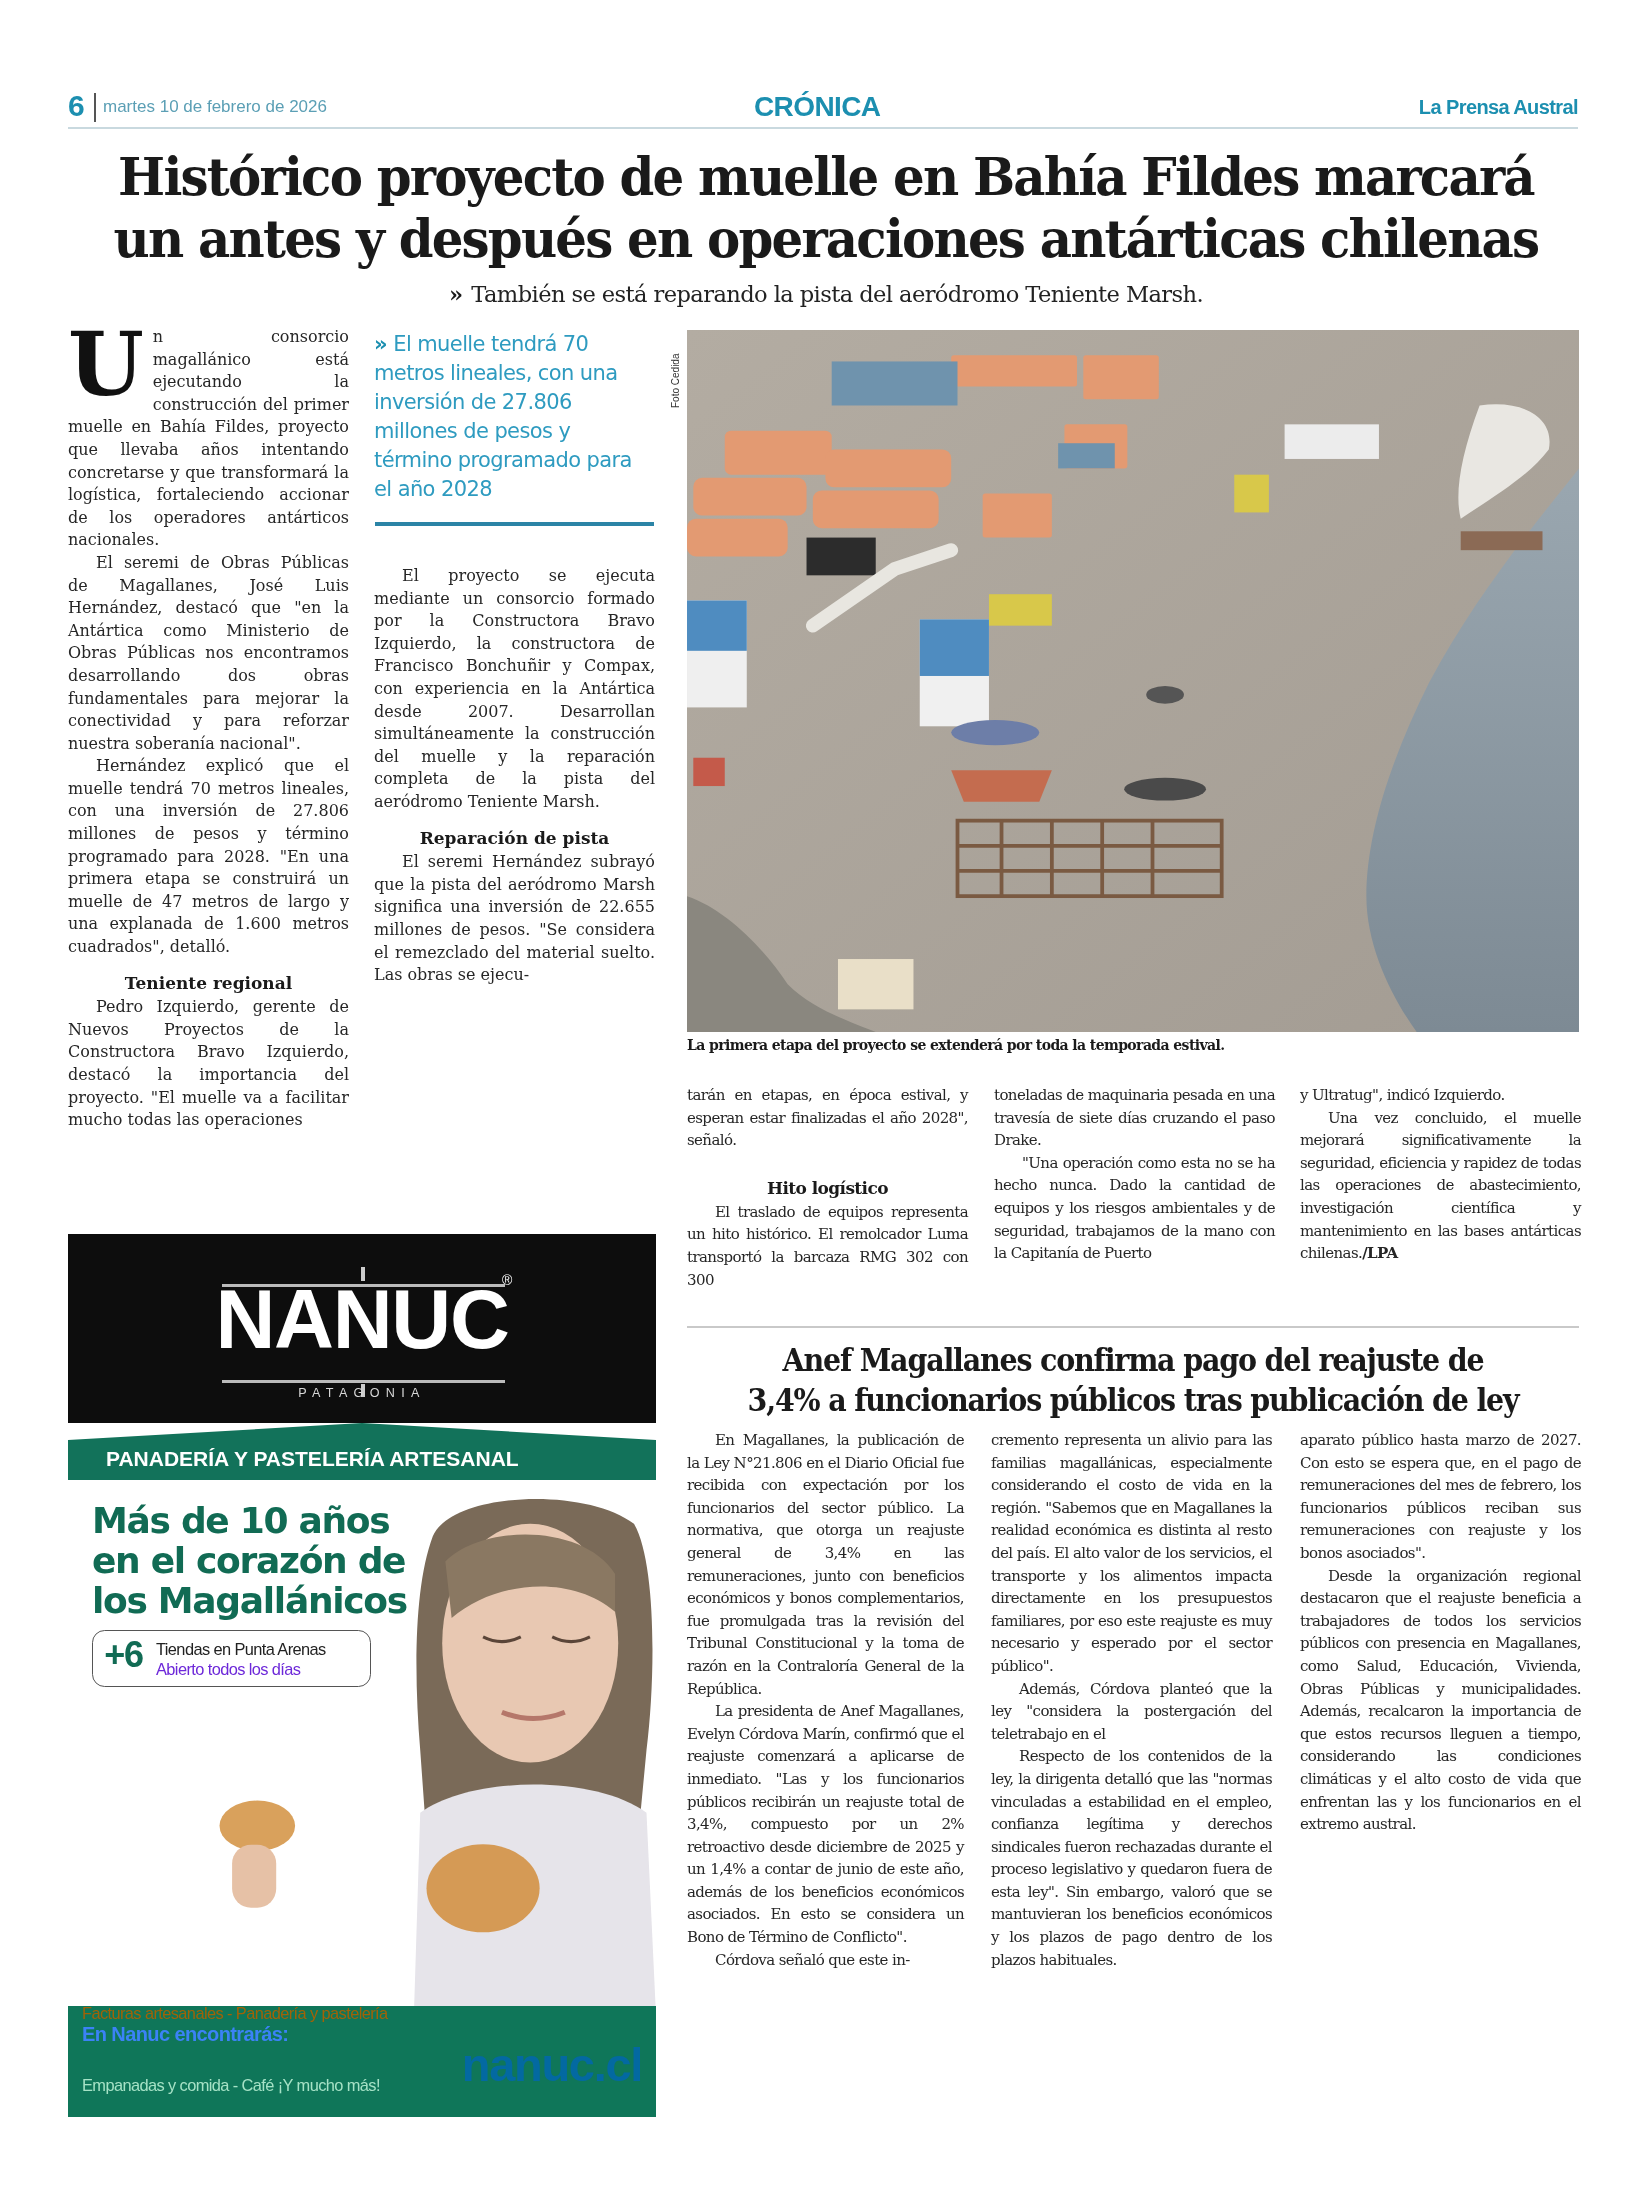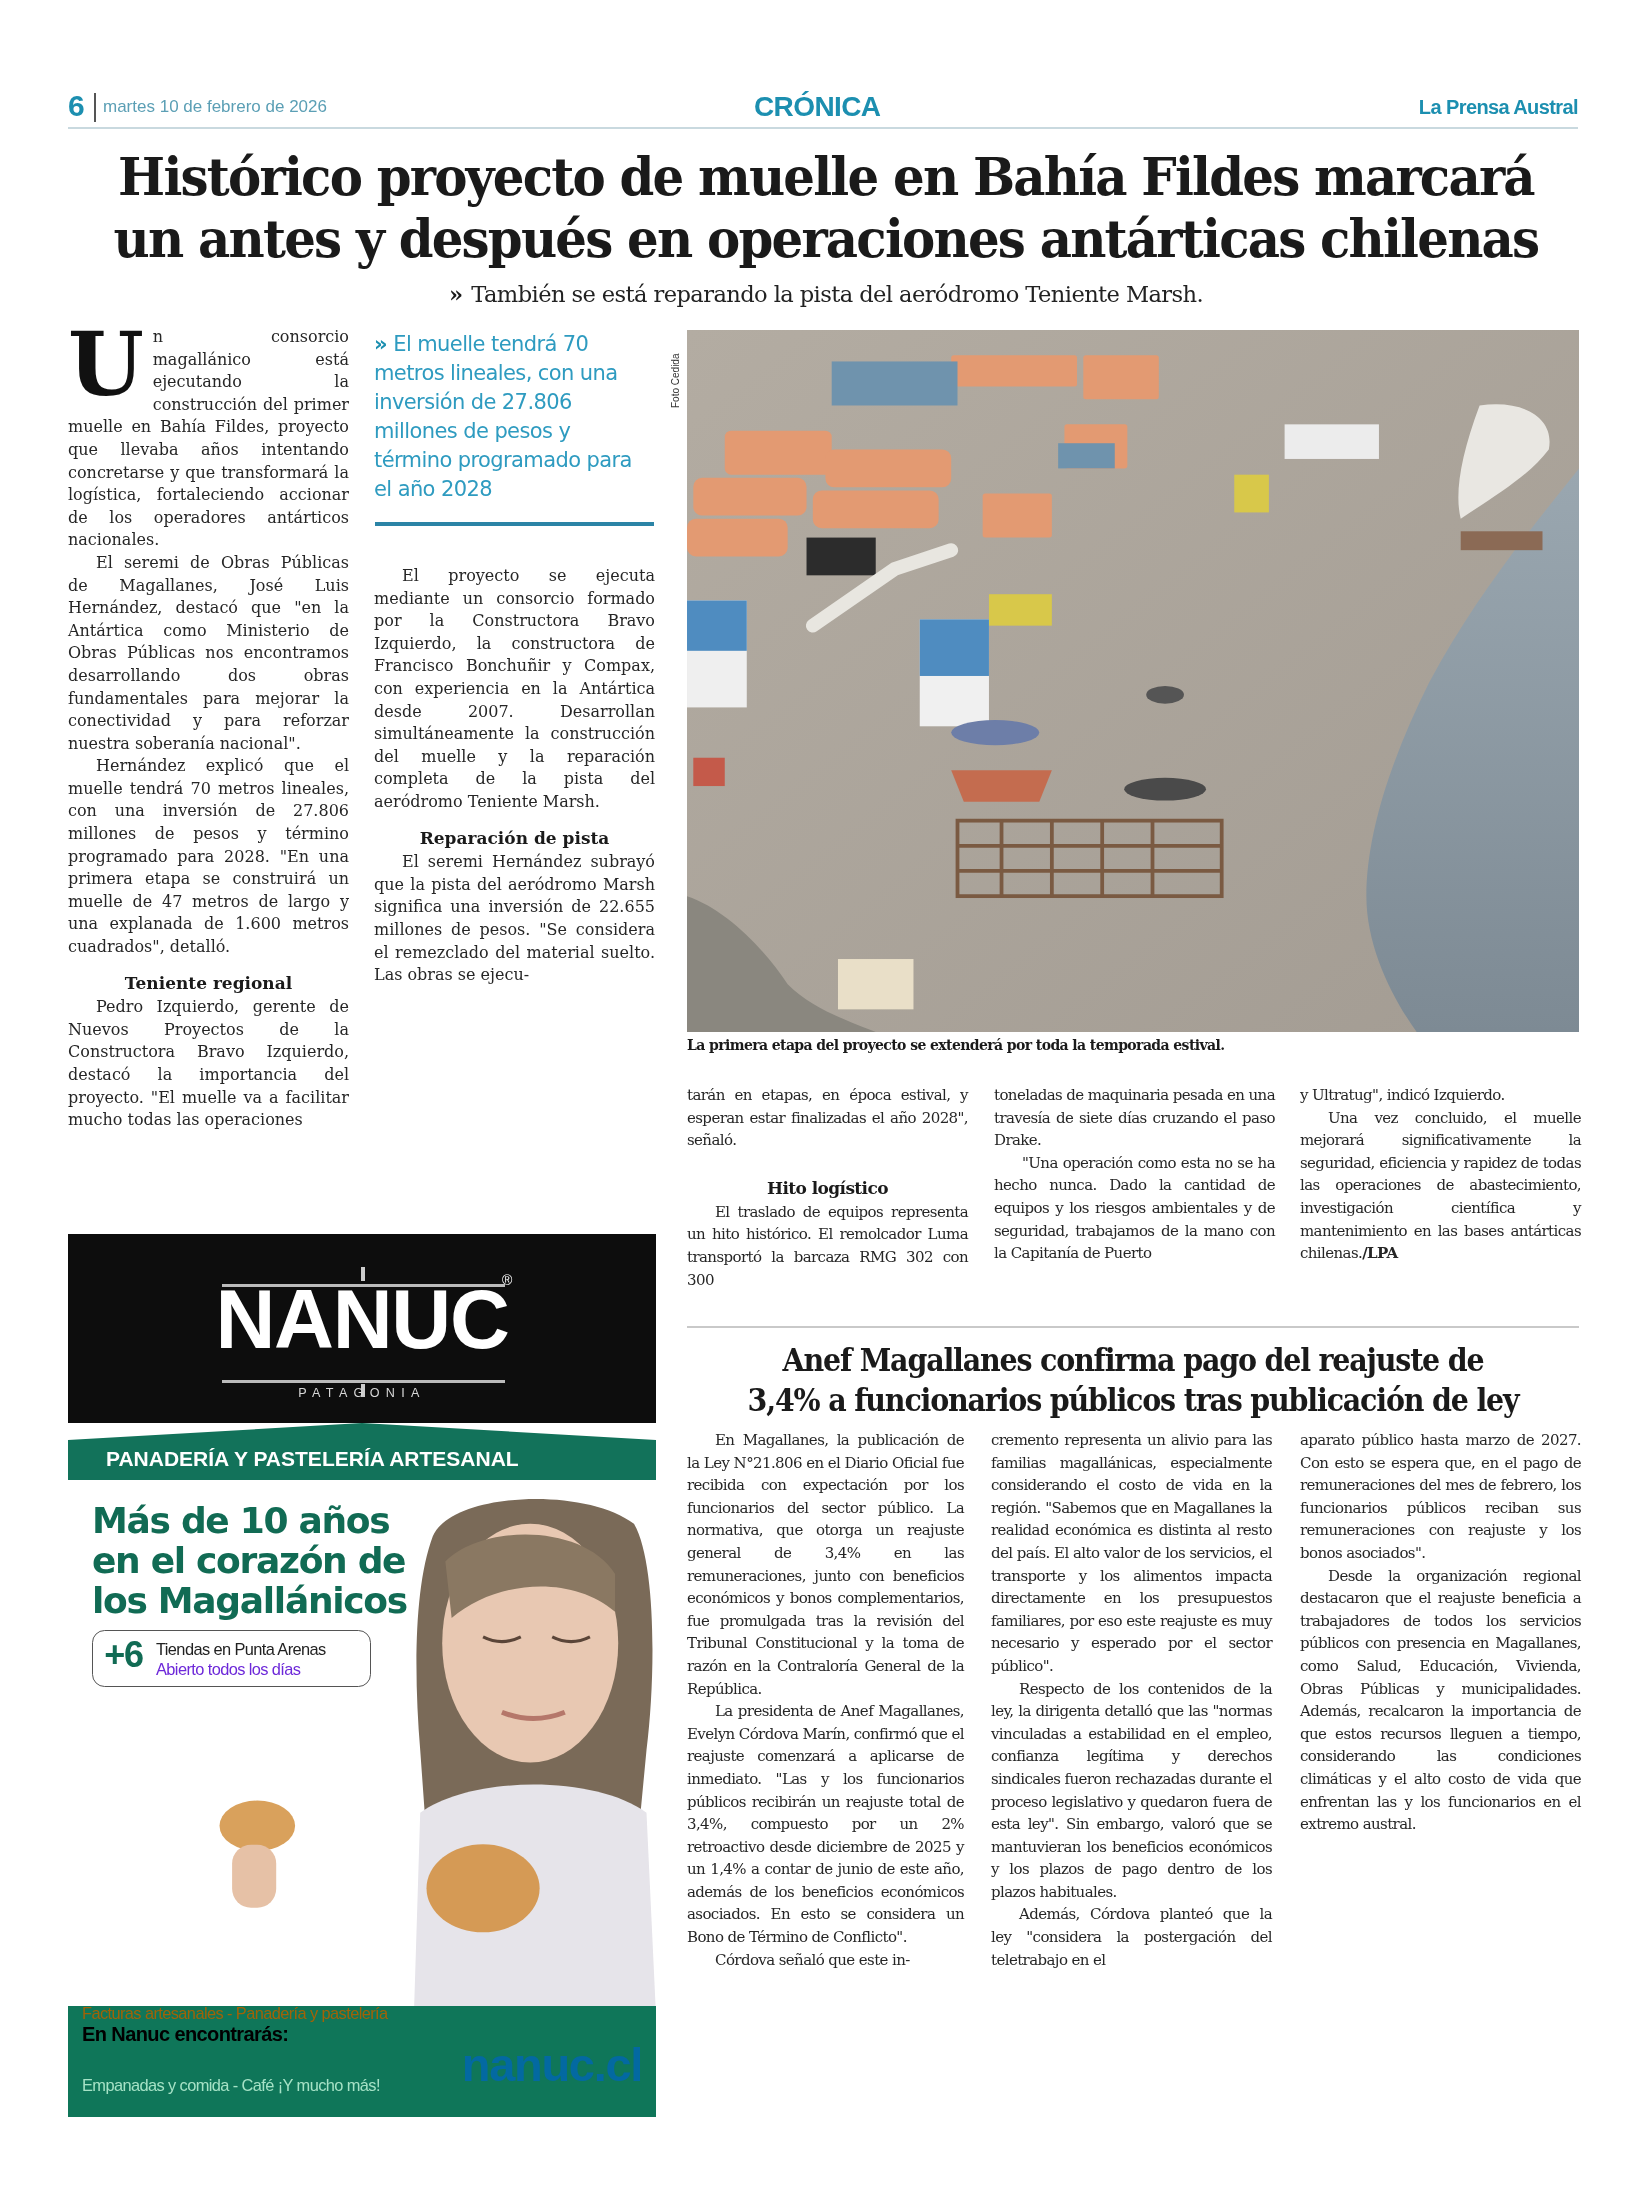--- a/index.html
+++ b/index.html
@@ -58,21 +58,21 @@
   #ad-band { left: 0; top: 189px; width: 588px; height: 57px; background: #12725a; clip-path: polygon(0 30%, 50% 0, 100% 30%, 100% 100%, 0 100%); }
   #ad-band-text { left: 38px; top: 213px; font: bold 21px "Liberation Sans", sans-serif; color: #ffffff; letter-spacing: 0px; }
   #ad-person { left: 327px; top: 252px; width: 261px; height: 528px; }
   #ad-slogan { left: 24px; top: 267px; width: 352px; font: bold 36px/40px "DejaVu Sans", sans-serif; color: #116b54; letter-spacing: -1.3px; }
   #ad-stores { left: 24px; top: 396px; width: 277px; height: 55px; border: 1.9px solid #555; border-radius: 12.6px; background: #fff; }
   #ad-stores-num { left: 11.3px; top: 2.5px; font: bold 36px "Liberation Sans", sans-serif; color: #116b54; letter-spacing: -1.3px; }
   #ad-stores-l1 { left: 63px; top: 8.8px; font: 16.4px "Liberation Sans", sans-serif; color: #222; letter-spacing: -0.6px; }
   #ad-stores-l2 { left: 63px; top: 29px; font: 16.4px "Liberation Sans", sans-serif; color: #6d28d9; letter-spacing: -0.6px; }
   #ad-bread-left { left: 120px; top: 554px; width: 126px; height: 126px; }
   #ad-footer { left: 0; top: 772px; width: 588px; height: 111px; background: #0f7659; }
-  #ad-foot-title { left: 14px; top: 789px; font: bold 20px "Liberation Sans", sans-serif; color: #000000; letter-spacing: -0.6px; }
+  #ad-foot-title { left: 14px; top: 789px; font: bold 20px "Liberation Sans", sans-serif; color: #3b82f6; letter-spacing: -0.6px; }
   #ad-foot-l1 { left: 14px; top: 770px; font: 16.4px "Liberation Sans", sans-serif; color: #a16207; letter-spacing: -0.6px; }
   #ad-foot-l2 { left: 14px; top: 842px; font: 16.4px "Liberation Sans", sans-serif; color: #a6e2c6; letter-spacing: -0.6px; }
   #ad-url { right: 14px; top: 803px; font: bold 47px "Liberation Sans", sans-serif; color: #0369a1; letter-spacing: -1.3px; }
 </style>
 </head>
 <body>
 
 <div id="hdr" class="abs">
   <div id="pg-num" class="abs">6</div>
   <div id="pg-sep" class="abs"></div>
@@ -209,22 +209,22 @@
   <div>3,4% a funcionarios públicos tras publicación de ley</div>
 </div>
 
 <div class="abs col narrow" style="left:687px; top:1429px; width:277px;">
   <p>En Magallanes, la publicación de la Ley N°21.806 en el Diario Oficial fue recibida con expectación por los funcionarios del sector público. La normativa, que otorga un reajuste general de 3,4% en las remuneraciones, junto con beneficios económicos y bonos complementarios, fue promulgada tras la revisión del Tribunal Constitucional y la toma de razón en la Contraloría General de la República.</p>
   <p>La presidenta de Anef Magallanes, Evelyn Córdova Marín, confirmó que el reajuste comenzará a aplicarse de inmediato. "Las y los funcionarios públicos recibirán un reajuste total de 3,4%, compuesto por un 2% retroactivo desde diciembre de 2025 y un 1,4% a contar de junio de este año, además de los beneficios económicos asociados. En esto se considera un Bono de Término de Conflicto".</p>
   <p>Córdova señaló que este in-</p>
 </div>
 <div class="abs col narrow" style="left:991px; top:1429px; width:281px;">
   <p class="noindent">cremento representa un alivio para las familias magallánicas, especialmente considerando el costo de vida en la región. "Sabemos que en Magallanes la realidad económica es distinta al resto del país. El alto valor de los servicios, el transporte y los alimentos impacta directamente en los presupuestos familiares, por eso este reajuste es muy necesario y esperado por el sector público".</p>
+  <p>Además, Córdova planteó que la ley "considera la postergación del teletrabajo en el</p>
   <p>Respecto de los contenidos de la ley, la dirigenta detalló que las "normas vinculadas a estabilidad en el empleo, confianza legítima y derechos sindicales fueron rechazadas durante el proceso legislativo y quedaron fuera de esta ley". Sin embargo, valoró que se mantuvieran los beneficios económicos y los plazos de pago dentro de los plazos habituales.</p>
-  <p>Además, Córdova planteó que la ley "considera la postergación del teletrabajo en el</p>
 </div>
 <div class="abs col narrow" style="left:1300px; top:1429px; width:281px;">
   <p class="noindent">aparato público hasta marzo de 2027. Con esto se espera que, en el pago de remuneraciones del mes de febrero, los funcionarios públicos reciban sus remuneraciones con reajuste y los bonos asociados".</p>
   <p>Desde la organización regional destacaron que el reajuste beneficia a trabajadores de todos los servicios públicos con presencia en Magallanes, como Salud, Educación, Vivienda, Obras Públicas y municipalidades. Además, recalcaron la importancia de que estos recursos lleguen a tiempo, considerando las condiciones climáticas y el alto costo de vida que enfrentan las y los funcionarios en el extremo austral.</p>
 </div>
 
 <div id="ad" class="abs">
   <div id="ad-top" class="abs"></div>
   <div id="ad-logo-line1" class="abs"></div>
   <div id="ad-logo-line2" class="abs"></div>

